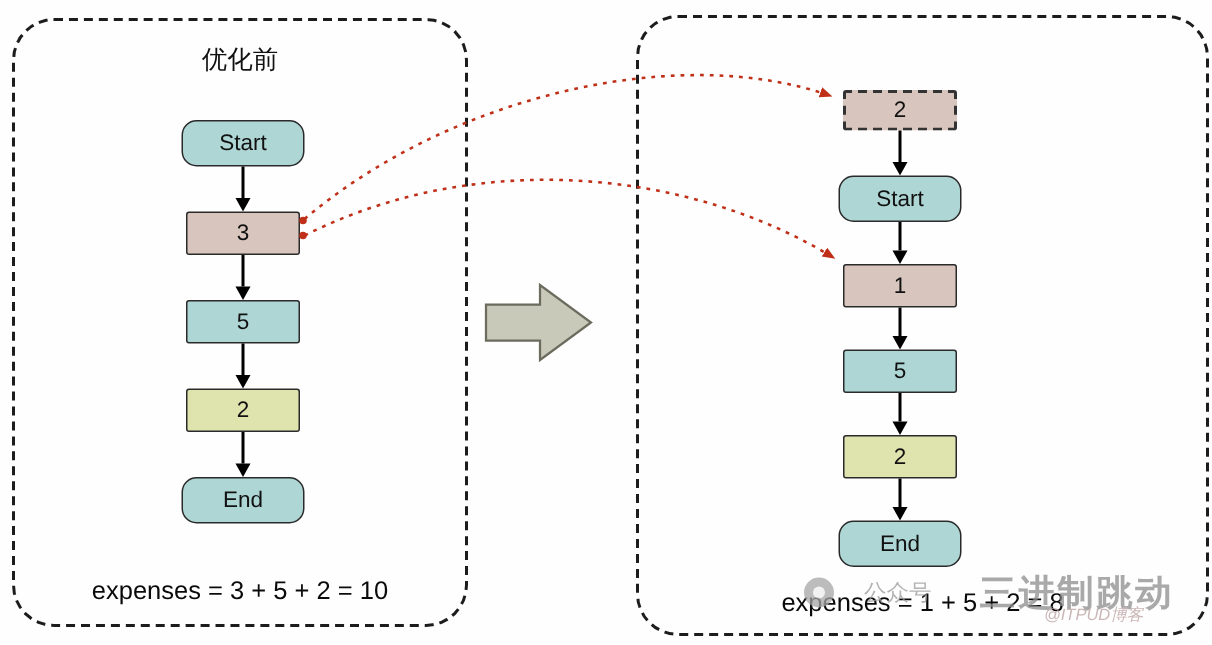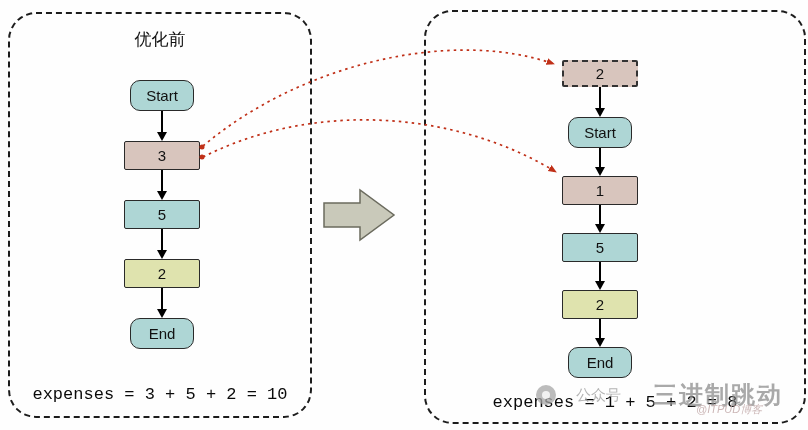--- a/index.html
+++ b/index.html
@@ -23,35 +23,35 @@
     position:absolute; display:flex; flex-direction:column; align-items:center;
     transform:translateX(-50%);
   }
   #flow-before { left:152px; top:66px; }
   #flow-after  { left:174px; top:48px; }
   .node {
     display:flex; align-items:center; justify-content:center;
     border:1.5px solid #2a2a2a; box-sizing:border-box;
     font-size:15px; color:#111;
   }
-  .node.terminal { width:64px; height:31px; border-radius:10px; }
+  .node.terminal { width:82px; height:31px; border-radius:10px; }
   .node.process  { width:76px; height:29px; border-radius:2px; }
   .node.hoisted  { width:76px; height:27px; border:2px dashed #333; border-radius:2px; }
   .flow-arrow { display:flex; flex-direction:column; align-items:center; }
   .flow-arrow.gap-30 { height:30px; }
   .flow-arrow.gap-28 { height:28px; }
   .flow-arrow .shaft { width:2px; flex:1 1 auto; background:#000; }
   .flow-arrow .head {
     width:0; height:0; flex:0 0 auto;
     border-left:5px solid transparent; border-right:5px solid transparent;
     border-top:9px solid #000;
   }
   .expression {
     position:absolute; left:0; width:100%; text-align:center;
-    font-family:Liberation Mono, monospace; font-size:17px; color:#0a0a0a;
+    font-family:Liberation Sans, sans-serif; font-size:17px; color:#0a0a0a;
   }
   #expr-before { bottom:12px; }
   #expr-after  { bottom:10px; }
   .overlay { position:absolute; left:0; top:0; pointer-events:none; }
   .watermark {
     position:absolute; left:536px; top:379px; width:270px; height:40px;
     opacity:0.75; pointer-events:none;
   }
   .wm-row { display:flex; align-items:center; gap:20px; }
   .wm-icon {

